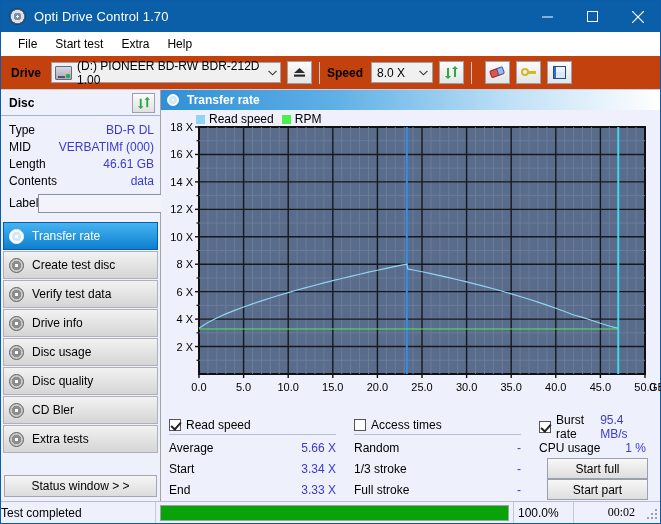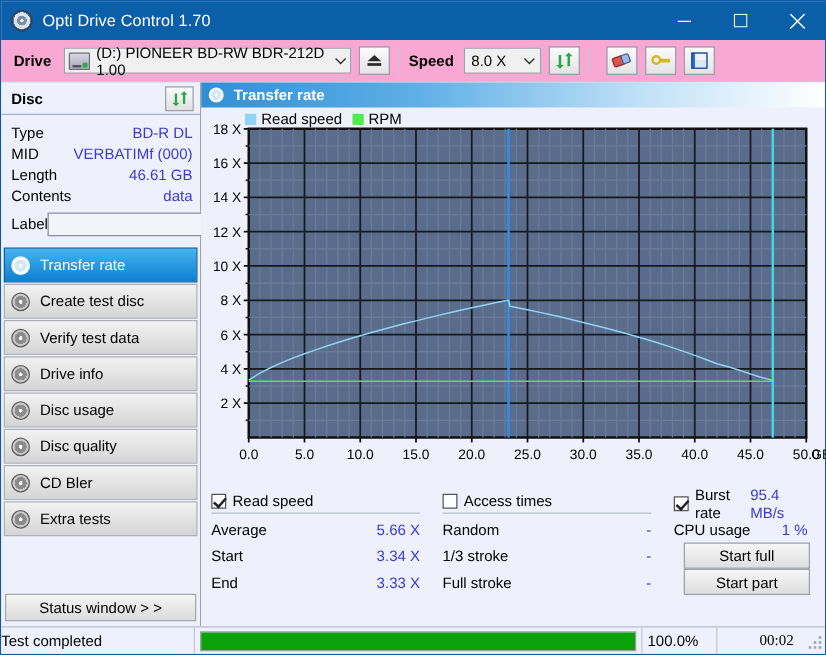--- a/index.html
+++ b/index.html
@@ -54,21 +54,21 @@
     padding-left: 8px;
     border-bottom: 0;
   }
   .menu-item {
     padding: 2px 9px; font-size: 12px; color: #000;
   }
 
   
   .drivebar {
     height: 34px; min-height: 34px;
-    background: #f9a8d4;
+    background: #c2410c;
     display: flex; align-items: center;
     padding: 0 6px;
     border-bottom: 1px solid #c8cce0;
   }
   .lbl-bold { font-weight: bold; font-size: 12px; color: #000; }
   .drive-label { margin-left: 4px; margin-right: 10px; }
 
   .combo {
     height: 21px;
     background: #f0f0f0;
@@ -301,20 +301,26 @@
       </div>
       <div class="win-btn">
         <svg width="12" height="12" viewBox="0 0 12 12">
             <line x1="0" y1="0" x2="12" y2="12" stroke="#fff" stroke-width="1.2"></line>
             <line x1="12" y1="0" x2="0" y2="12" stroke="#fff" stroke-width="1.2"></line>
           </svg>
       </div>
     </div>
   </div>
 
+  <div class="menubar">
+    <div class="menu-item">File</div>
+    <div class="menu-item">Start test</div>
+    <div class="menu-item">Extra</div>
+    <div class="menu-item">Help</div>
+  </div>
 
   <div class="drivebar">
     <div class="lbl-bold drive-label">Drive</div>
     <div class="combo drive-combo">
       <div class="drive-icon"></div>
       <span>(D:) PIONEER BD-RW  BDR-212D 1.00</span>
       <div class="combo-arrow">
         <svg width="9" height="6" viewBox="0 0 9 6">
             <path d="M0.5 0.8 L4.5 4.8 L8.5 0.8" fill="none" stroke="#333" stroke-width="1.1"></path>
           </svg>

